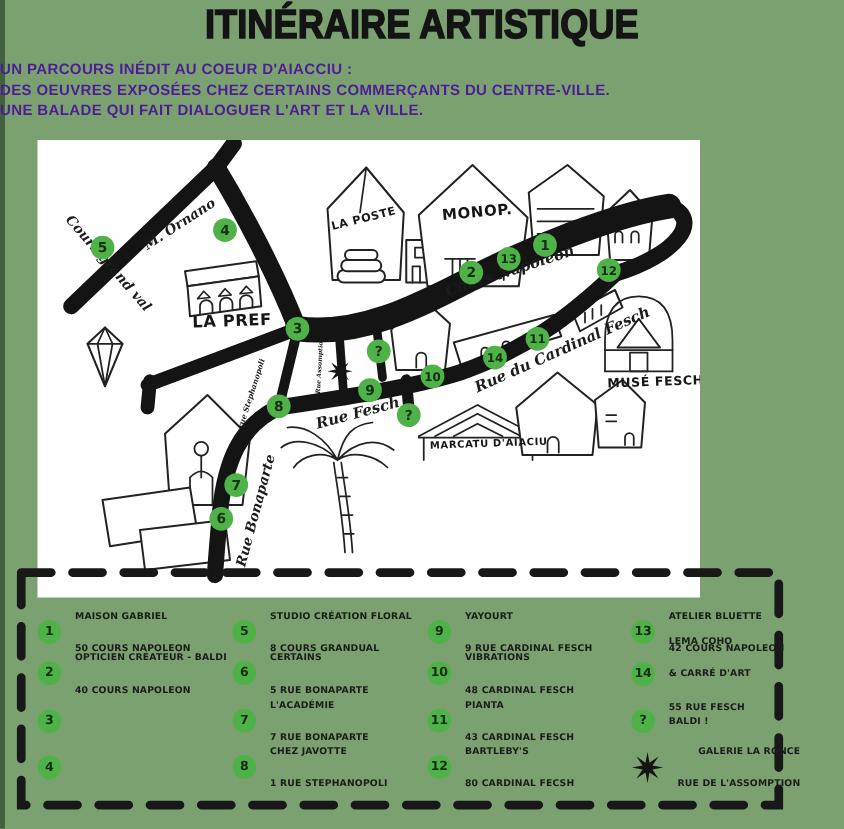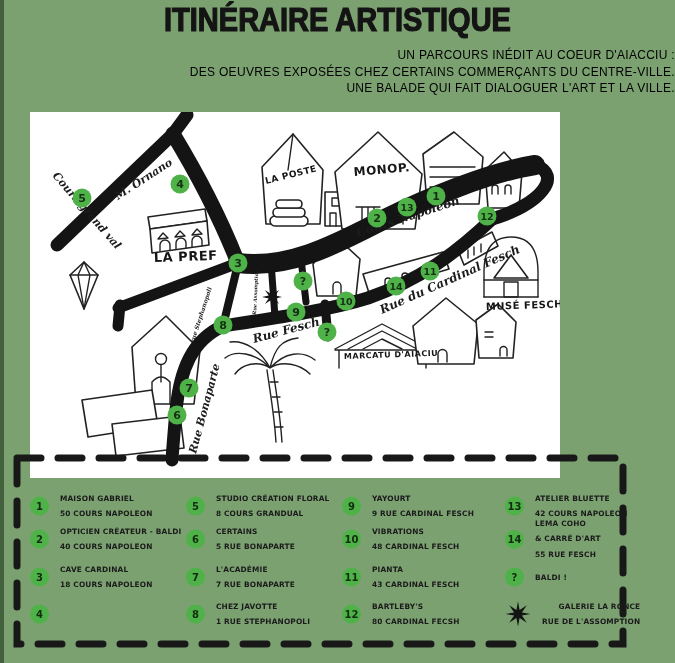--- a/index.html
+++ b/index.html
@@ -10,22 +10,22 @@
     -webkit-font-smoothing:antialiased;
   }
   .edge-strip{position:absolute;left:0;top:0;width:4px;height:100%;background:#44613D;}
   .page-title{
     position:absolute;top:2px;left:0;width:100%;text-align:center;
     font-size:29px;font-weight:900;color:#141414;letter-spacing:0px;
     -webkit-text-stroke:1.1px #141414;
     transform:scaleY(1.12);transform-origin:top center;
   }
   .subtitle{
-    position:absolute;top:47px;left:0;width:100%;text-align:right;
-    color:#000000;font-size:12px;font-weight:normal;letter-spacing:.3px;line-height:16.5px;
+    position:absolute;top:47px;left:0;width:100%;text-align:left;
+    color:#4c1d95;font-size:12px;font-weight:bold;letter-spacing:.3px;line-height:16.5px;
   }
   .map-panel{
     position:absolute;left:30px;top:112px;width:530px;height:366px;background:#ffffff;
   }
   .map-panel svg{display:block;}
   .road{stroke:#141414;fill:none;stroke-linecap:round;stroke-linejoin:round;}
   .bld{fill:#ffffff;stroke:#222;stroke-width:1.6;stroke-linejoin:round;stroke-linecap:round;}
   .bld-line{fill:none;stroke:#222;stroke-width:1.4;stroke-linejoin:round;stroke-linecap:round;}
   .lbl-hand{fill:#1c1c1c;font-family:"DejaVu Serif",serif;font-style:italic;font-weight:bold;}
   .lbl-caps{fill:#161616;font-family:"DejaVu Sans",sans-serif;font-weight:bold;letter-spacing:.5px;}
@@ -33,21 +33,21 @@
   .legend-layer{position:absolute;left:0;top:0;width:675px;height:663px;pointer-events:none;}
   .legend-item{
     position:absolute;display:flex;align-items:center;gap:11px;transform:translateY(-50%);
     pointer-events:none;
   }
   .badge{
     width:19px;height:19px;border-radius:50%;background:#4FB249;
     display:flex;align-items:center;justify-content:center;flex:0 0 auto;
     color:#132c10;font-weight:bold;font-size:10px;font-family:"DejaVu Sans",sans-serif;
   }
-  .legend-text{display:flex;flex-direction:column;gap:6px;}
+  .legend-text{display:flex;flex-direction:column;gap:17px;}
   .legend-line{
     font-size:7.4px;font-weight:bold;letter-spacing:.15px;color:#1b1b1b;line-height:9.4px;
     font-family:"DejaVu Sans",sans-serif;white-space:nowrap;
   }
 </style>
 </head>
 <body>
 
 <div class="edge-strip"></div>
 
@@ -233,24 +233,20 @@
     </div>
     <div class="legend-item" style="left: 30px; top: 539px;">
       <span class="badge">2</span>
       <div class="legend-text">
         <div class="legend-line">OPTICIEN CRÉATEUR - BALDI</div>
         <div class="legend-line">40 COURS NAPOLEON</div>
       </div>
     </div>
     <div class="legend-item" style="left: 30px; top: 577px;">
       <span class="badge">3</span>
-      <div class="legend-text">
-        <div class="legend-line">CAVE CARDINAL</div>
-        <div class="legend-line">18 COURS NAPOLEON</div>
-      </div>
     </div>
     <div class="legend-item" style="left: 30px; top: 614px;">
       <span class="badge">4</span>
     </div>
     <div class="legend-item" style="left: 186px; top: 506px;">
       <span class="badge">5</span>
       <div class="legend-text">
         <div class="legend-line">STUDIO CRÉATION FLORAL</div>
         <div class="legend-line">8 COURS GRANDUAL</div>
       </div>

